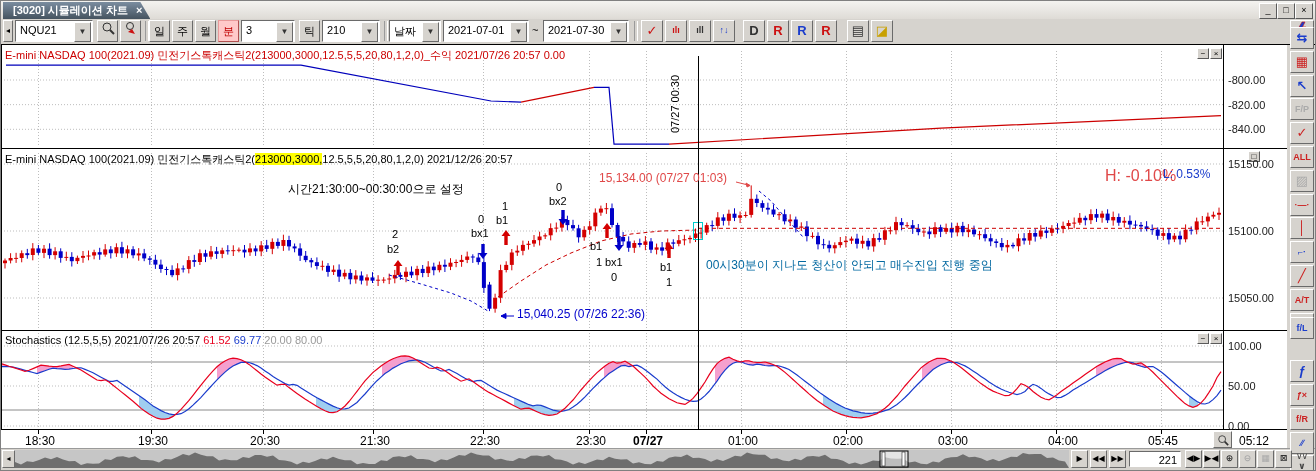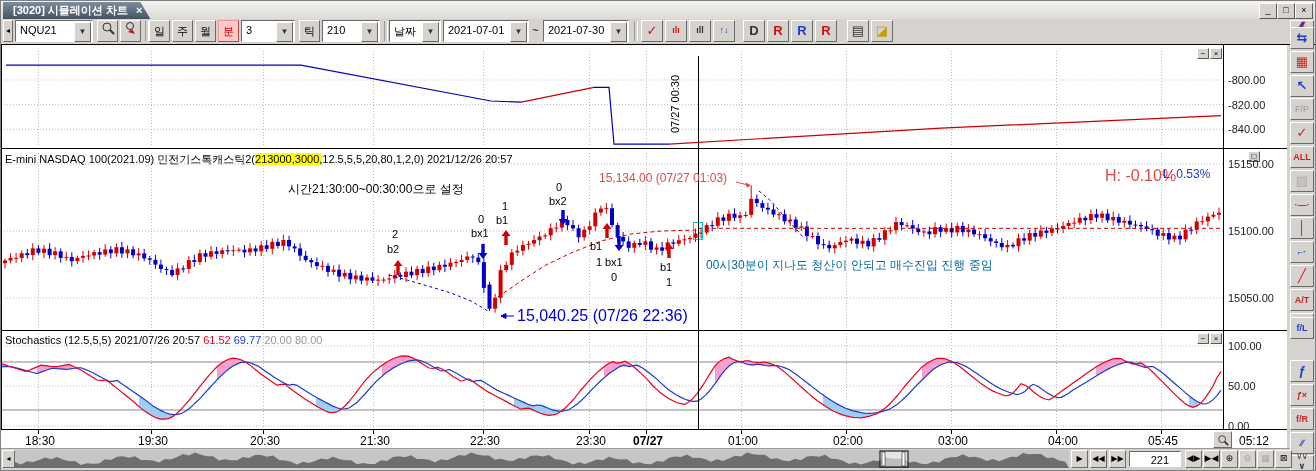--- a/index.html
+++ b/index.html
@@ -22,21 +22,21 @@
   
   #chart-svg{position:absolute;left:0;top:0;}
   .lbl{position:absolute;font-size:11px;color:#000;white-space:nowrap;}
   .ylbl{position:absolute;font-size:11px;color:#1a1a1a;white-space:nowrap;}
   .mini{position:absolute;width:12px;height:11px;background:#d6d3ce;border:1px solid;border-color:#fff #5a5a5a #5a5a5a #fff;font-size:8px;line-height:9px;text-align:center;color:#000;box-sizing:border-box;}
   #session-label{position:absolute;left:668px;top:132px;transform:rotate(-90deg);transform-origin:0 0;font-size:11px;color:#000;white-space:nowrap;}
   
   .rbtn{position:absolute;left:1289px;width:24px;height:22px;background:#d6d3ce;border:1px solid;border-color:#fff #6a6a6a #6a6a6a #fff;text-align:center;box-sizing:border-box;font-weight:bold;}
   .rbtn.dis{color:#aaa!important;}
   
-  #navinput{position:absolute;left:1128px;top:450px;width:52px;height:16px;background:#fff;border:1px solid;border-color:#6a6a6a #fff #fff #6a6a6a;font-size:11px;line-height:16px;text-align:right;padding-right:11px;box-sizing:border-box;}
+  #navinput{position:absolute;left:1128px;top:450px;width:52px;height:16px;background:#fff;border:1px solid;border-color:#6a6a6a #fff #fff #6a6a6a;font-size:11px;line-height:16px;text-align:right;padding-right:3px;box-sizing:border-box;}
   .navbtn{position:absolute;top:449px;width:17px;height:18px;background:#d6d3ce;border:1px solid;border-color:#fff #6a6a6a #6a6a6a #fff;font-size:8px;line-height:16px;text-align:center;box-sizing:border-box;color:#000;}
   .ann{position:absolute;font-size:11px;color:#000;white-space:nowrap;}
 </style>
 </head>
 <body>
 
 <div id="win">
 
   <div id="titlebar">
     <div id="tab"><span>[3020] 시뮬레이션 차트</span><span class="x">×</span></div>
@@ -655,20 +655,21 @@
       <line x1="950.5" y1="429" x2="950.5" y2="433" stroke="#000"></line>
       <line x1="1055.5" y1="429" x2="1055.5" y2="433" stroke="#000"></line>
       <line x1="1160.5" y1="429" x2="1160.5" y2="433" stroke="#000"></line>
       <rect x="14" y="449" width="1054" height="18" fill="#c6c6c6"></rect>
       <polygon points="14,467 14,461.0 20,463.4 26,460.2 32,461.0 38,459.0 44,456.5 50,458.3 56,455.9 62,458.5 68,460.2 74,460.1 80,464.0 86,462.3 92,462.8 98,462.4 104,458.3 110,459.1 116,455.7 122,455.2 128,456.8 134,455.2 140,459.0 146,459.0 152,459.4 158,461.5 164,458.0 170,458.5 176,456.0 182,453.1 188,454.4 194,451.5 200,453.8 206,455.3 212,455.3 218,459.5 224,458.2 230,459.3 236,459.3 242,455.9 248,457.0 254,454.0 260,453.9 266,455.8 272,454.6 278,459.0 284,459.6 290,460.8 296,463.6 302,460.8 308,462.1 314,459.9 320,457.4 326,458.6 332,455.7 338,458.0 344,459.2 350,459.2 356,463.3 362,461.9 368,463.1 374,462.9 380,459.2 386,459.9 392,456.1 398,455.3 404,456.2 410,454.3 416,458.0 422,458.0 428,458.8 434,461.2 440,458.3 446,459.3 452,456.7 458,453.9 464,454.7 470,451.4 476,453.4 482,454.4 488,454.5 494,458.8 500,457.8 506,459.6 512,460.0 518,456.9 524,458.1 530,454.7 536,454.4 542,455.6 548,454.1 554,458.3 560,458.7 566,460.4 572,463.5 578,461.2 584,463.0 590,460.8 596,458.4 602,459.2 608,455.8 614,457.7 620,458.4 626,458.3 632,462.5 638,461.3 644,463.1 650,463.2 656,459.9 662,460.7 668,456.7 674,455.6 680,456.0 686,453.6 692,457.0 698,456.8 704,458.1 710,460.7 716,458.3 722,459.9 728,457.5 734,454.8 740,455.4 746,451.6 752,453.2 758,453.7 764,453.7 770,458.0 776,457.2 782,459.6 788,460.3 794,457.8 800,459.2 806,455.6 812,455.1 818,455.8 824,453.8 830,457.7 836,457.9 842,459.8 848,463.1 854,461.4 860,463.6 866,461.7 872,459.4 878,460.0 884,456.2 890,457.6 896,457.7 902,457.5 908,461.5 914,460.5 920,462.8 926,463.2 932,460.5 938,461.5 944,457.4 950,456.2 956,455.9 962,453.2 968,456.2 974,455.7 980,457.2 986,460.0 992,458.1 998,460.2 1004,458.1 1010,455.8 1016,456.1 1022,452.1 1028,453.3 1034,453.1 1040,453.0 1046,457.1 1052,456.5 1058,459.4 1064,460.4 1068,467" fill="#6e6e6e"></polygon>
       <rect x="879" y="450" width="28" height="16" fill="rgba(255,255,255,0.55)" stroke="#000"></rect>
       <rect x="881" y="451" width="3" height="14" fill="#fff" stroke="#000" stroke-width="0.5"></rect>
       <rect x="901" y="451" width="3" height="14" fill="#fff" stroke="#000" stroke-width="0.5"></rect>
     </svg>
 
+  <div class="lbl" style="left:4px;top:47px;color:#cc0000">E-mini NASDAQ 100(2021.09) 민전기스톡캐스틱2(213000,3000,12.5,5,5,20,80,1,2,0)_수익 2021/07/26 20:57 0.00</div>
   <div class="lbl" style="left:4px;top:151px"><span>E-mini NASDAQ 100(2021.09) 민전기스톡캐스틱2(</span><span id="hl" style="background:#ffff00">213000,3000,</span><span>12.5,5,5,20,80,1,2,0)  2021/12/26 20:57</span></div>
   <div class="lbl" style="left:4px;top:333px"><span>Stochastics  (12.5,5,5) 2021/07/26 20:57</span> <span style="color:#e8001e">61.52</span> <span style="color:#1a3ccc">69.77</span> <span style="color:#9a9a9a">20.00 80.00</span></div>
 
   <div class="lbl" style="left:1104px;top:166px;color:#e04848;font-size:16px">H: -0.10%</div>
   <div class="lbl" style="left:1162px;top:166px;color:#1a3ccc;font-size:12px">L: 0.53%</div>
 
   <div id="session-label">07/27 00:30</div>
 
   <div class="mini" style="left:1196px;top:47px">−</div>
   <div class="mini" style="left:1209px;top:47px">×</div>
@@ -703,21 +704,21 @@
       <div class="lbl" style="left:570px;top:433px;width:40px;text-align:center;font-size:12px;">23:30</div>
       <div class="lbl" style="left:627px;top:433px;width:40px;text-align:center;font-size:12px;font-weight:bold;">07/27</div>
       <div class="lbl" style="left:722px;top:433px;width:40px;text-align:center;font-size:12px;">01:00</div>
       <div class="lbl" style="left:827px;top:433px;width:40px;text-align:center;font-size:12px;">02:00</div>
       <div class="lbl" style="left:932px;top:433px;width:40px;text-align:center;font-size:12px;">03:00</div>
       <div class="lbl" style="left:1037px;top:433px;width:40px;text-align:right;font-size:12px;">04:00</div>
       <div class="lbl" style="left:1142px;top:433px;width:40px;text-align:center;font-size:12px;">05:45</div>
       <div class="ann" style="left:287px;top:180px;color:#000000;font-size:12px">시간21:30:00~00:30:00으로 설정</div>
       <div class="ann" style="left:705px;top:256px;color:#0369a1;font-size:12px">00시30분이 지나도 청산이 안되고 매수진입 진행 중임</div>
       <div class="ann" style="left:598px;top:170px;color:#e04848;font-size:12px">15,134.00 (07/27 01:03)</div>
-      <div class="ann" style="left:516px;top:306px;color:#0000cc;font-size:16px">15,040.25 (07/26 22:36)</div>
+      <div class="ann" style="left:516px;top:306px;color:#0000cc;font-size:12px">15,040.25 (07/26 22:36)</div>
       <div class="ann" style="left:391px;top:227px;color:#000;font-size:11px">2</div>
       <div class="ann" style="left:386px;top:242px;color:#000;font-size:11px">b2</div>
       <div class="ann" style="left:477px;top:212px;color:#000;font-size:11px">0</div>
       <div class="ann" style="left:470px;top:226px;color:#000;font-size:11px">bx1</div>
       <div class="ann" style="left:501px;top:199px;color:#000;font-size:11px">1</div>
       <div class="ann" style="left:495px;top:213px;color:#000;font-size:11px">b1</div>
       <div class="ann" style="left:555px;top:180px;color:#000;font-size:11px">0</div>
       <div class="ann" style="left:548px;top:194px;color:#000;font-size:11px">bx2</div>
       <div class="ann" style="left:589px;top:239px;color:#000;font-size:11px">b1</div>
       <div class="ann" style="left:595px;top:255px;color:#000;font-size:11px">1</div>

